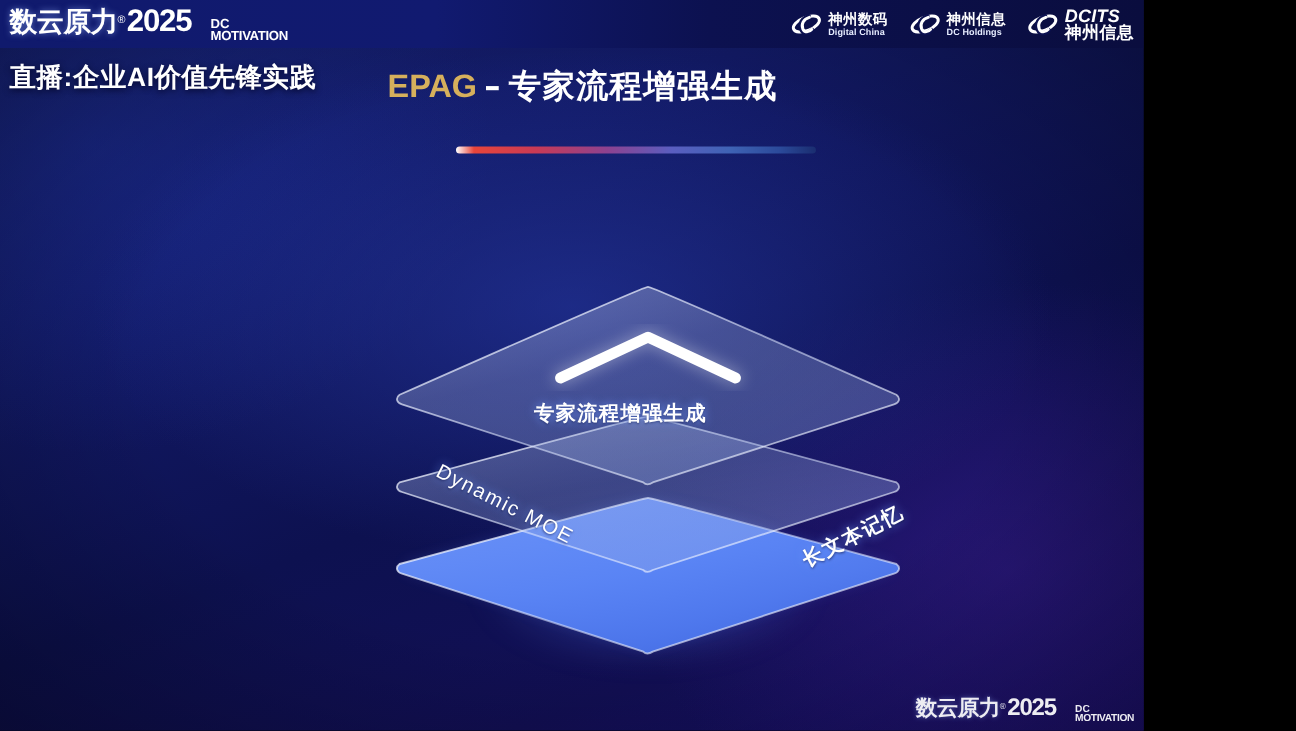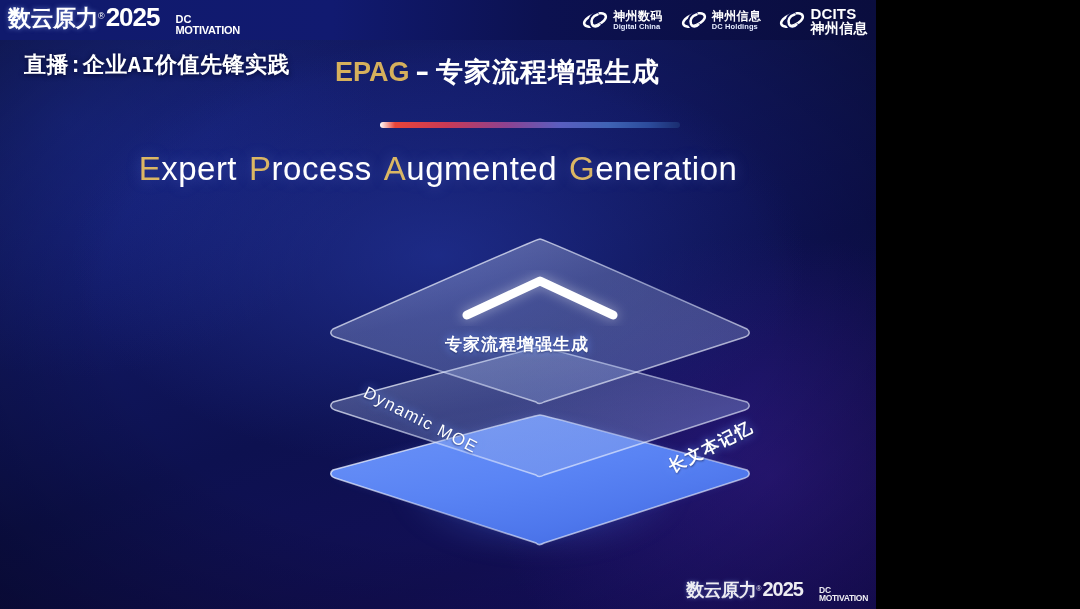--- a/index.html
+++ b/index.html
@@ -2,21 +2,21 @@
 <html><head>
 <meta charset="utf-8">
 <style>
   html, body {
     margin: 0;
     padding: 0;
     background: #000;
   }
   #stage {
     position: relative;
-    width: 876px;
+    width: 953px;
     height: 609px;
     overflow: hidden;
     font-family: "Liberation Sans", "DejaVu Sans", sans-serif;
     background:
       radial-gradient(ellipse 60% 50% at 50% 42%, rgba(40,60,170,0.55) 0%, rgba(20,30,110,0.0) 70%),
       radial-gradient(ellipse 45% 55% at 88% 78%, rgba(60,30,150,0.50) 0%, rgba(20,20,90,0.0) 72%),
       radial-gradient(ellipse 50% 60% at 8% 20%, rgba(30,50,160,0.45) 0%, rgba(16,24,100,0.0) 70%),
       linear-gradient(160deg, #16206f 0%, #121a66 28%, #0d1150 58%, #120f55 80%, #1a1070 100%);
   }
   
@@ -83,40 +83,40 @@
   .swoosh { width: 26px; height: 22px; flex: none; }
   .partner-txt { line-height: 1.0; }
   .partner-txt .cn {
     display: block; color: #fff; font-weight: bold; font-size: 12px; letter-spacing: 0.4px;
     font-family: "DejaVu Sans", sans-serif;
   }
   .partner-txt .en {
     display: block; color: #e6ecff; font-size: 7.5px; font-weight: bold; letter-spacing: 0.1px; margin-top: 1px;
   }
   .partner-txt .big-en {
-    display: block; color: #fff; font-weight: bold; font-size: 15px; letter-spacing: 0.2px; 
+    display: block; color: #fff; font-weight: bold; font-size: 15px; letter-spacing: 0.2px; font-style: italic;
   }
 
   
   .live-title {
     position: absolute;
-    left: 24px; top: 50px;
+    left: 8px; top: 50px;
     font-size: 22px;
     font-weight: bold;
     color: #ffffff;
     letter-spacing: 0.5px;
-    font-family: Liberation Mono, monospace;
+    font-family: Liberation Sans, sans-serif;
     text-shadow: 0 1px 5px rgba(0,0,30,0.8);
     z-index: 5;
   }
 
   
   .main-title {
     position: absolute;
-    left: 335px; top: 54px;
+    left: 323px; top: 54px;
     font-size: 27px;
     font-weight: bold;
     letter-spacing: 1px;
     white-space: nowrap;
     z-index: 5;
     font-family: "DejaVu Sans", "Liberation Sans", sans-serif;
   }
   .main-title .gold { color: #d6b05c; font-family: "Liberation Sans", sans-serif; letter-spacing: 0px;}
   .main-title .dash { color: #ffffff; padding: 0 6px; }
   .main-title .wht  { color: #ffffff; }
@@ -269,23 +269,20 @@
   </div>
 
   <div class="live-title">直播:企业AI价值先锋实践</div>
 
   <div class="main-title">
     <span class="gold">EPAG</span><span class="dash">–</span><span class="wht">专家流程增强生成</span>
   </div>
 
   <div class="divider"></div>
 
-  <div class="subtitle">
-    <span><span class="cap">E</span><span class="rest">xpert</span></span><span class="sp"></span><span><span class="cap">P</span><span class="rest">rocess</span></span><span class="sp"></span><span><span class="cap">A</span><span class="rest">ugmented</span></span><span class="sp"></span><span><span class="cap">G</span><span class="rest">eneration</span></span>
-  </div>
 
   <div class="diagram">
 
     <div class="glowbase"></div>
 
     <svg class="layer-svg" width="490" height="360" viewBox="0 0 490 360">
       <defs>
         <linearGradient id="gTop" x1="0" y1="0" x2="0.6" y2="1">
           <stop offset="0%" stop-color="#c9d3ee" stop-opacity="0.42"></stop>
           <stop offset="45%" stop-color="#aebbe4" stop-opacity="0.30"></stop>

